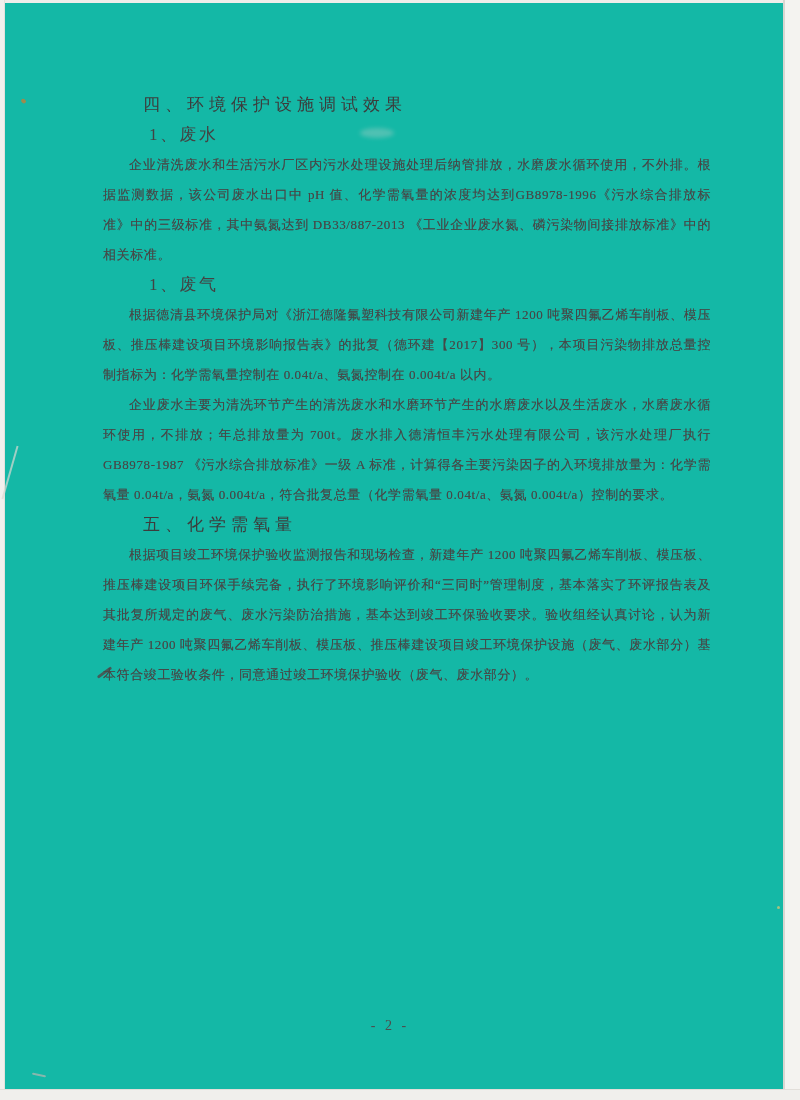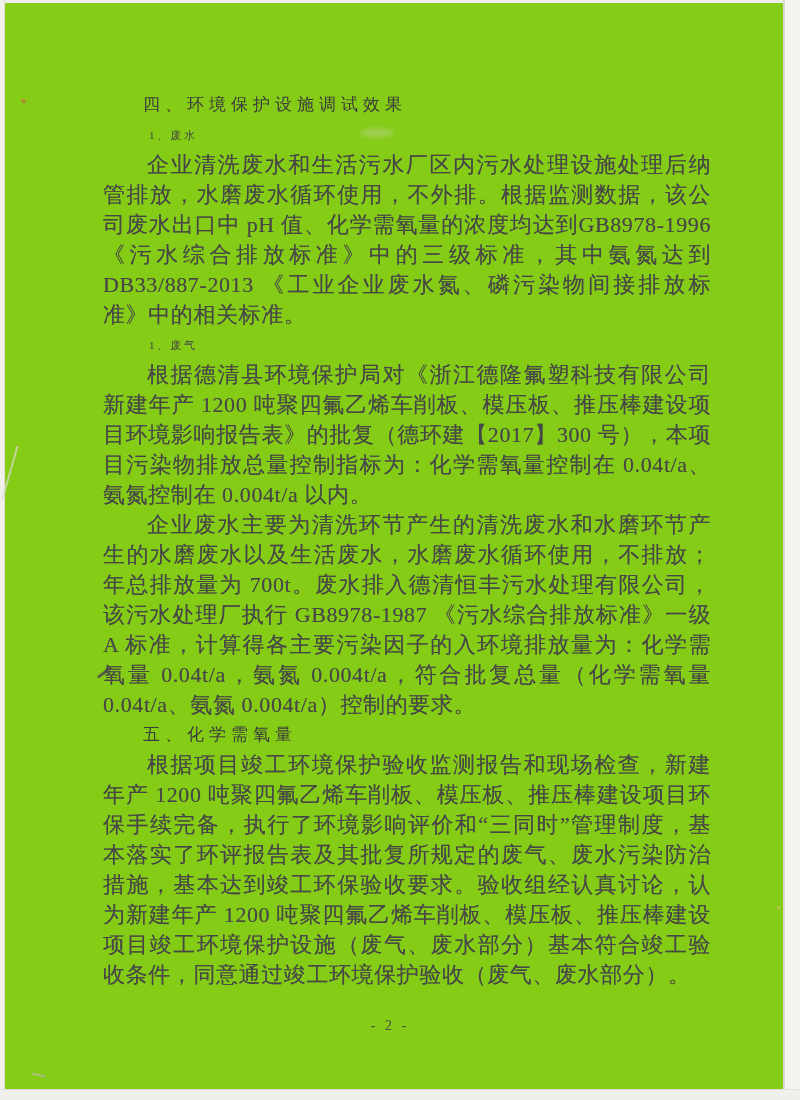--- a/index.html
+++ b/index.html
@@ -4,21 +4,21 @@
 <style>
   html, body {
     margin: 0;
     padding: 0;
     background: #e9e7e3;
   }
   .scan-page {
     position: relative;
     width: 800px;
     height: 1100px;
-    background: #84cc16;
+    background: #14b8a6;
     overflow: hidden;
     font-family: "Liberation Serif", "DejaVu Serif", serif;
   }
   
   .edge-top-strip {
     position: absolute; left: 0; top: 0; width: 100%; height: 3px;
     background: #efedea;
   }
   .edge-left-strip {
     position: absolute; left: 0; top: 0; width: 4px; height: 100%;
@@ -82,29 +82,29 @@
   .content p { margin: 0; }
   .section-heading {
     font-size: 17px;
     line-height: 30px;
     letter-spacing: 5px;
     color: #3c3c3c;
     text-indent: 40px;
     white-space: nowrap;
   }
   .subsection-heading {
-    font-size: 11px;
+    font-size: 17px;
     line-height: 30px;
     letter-spacing: 2.5px;
     color: #434343;
     text-indent: 46px;
     white-space: nowrap;
   }
   .body-paragraph {
-    font-size: 22px;
+    font-size: 13px;
     line-height: 30px;
     letter-spacing: 0.6px;
     text-align: justify;
     text-indent: 2em;
     color: #474747;
     text-shadow: 0 0 0.5px rgba(70, 70, 70, 0.55);
   }
   .page-number {
     position: absolute;
     left: 345px;

